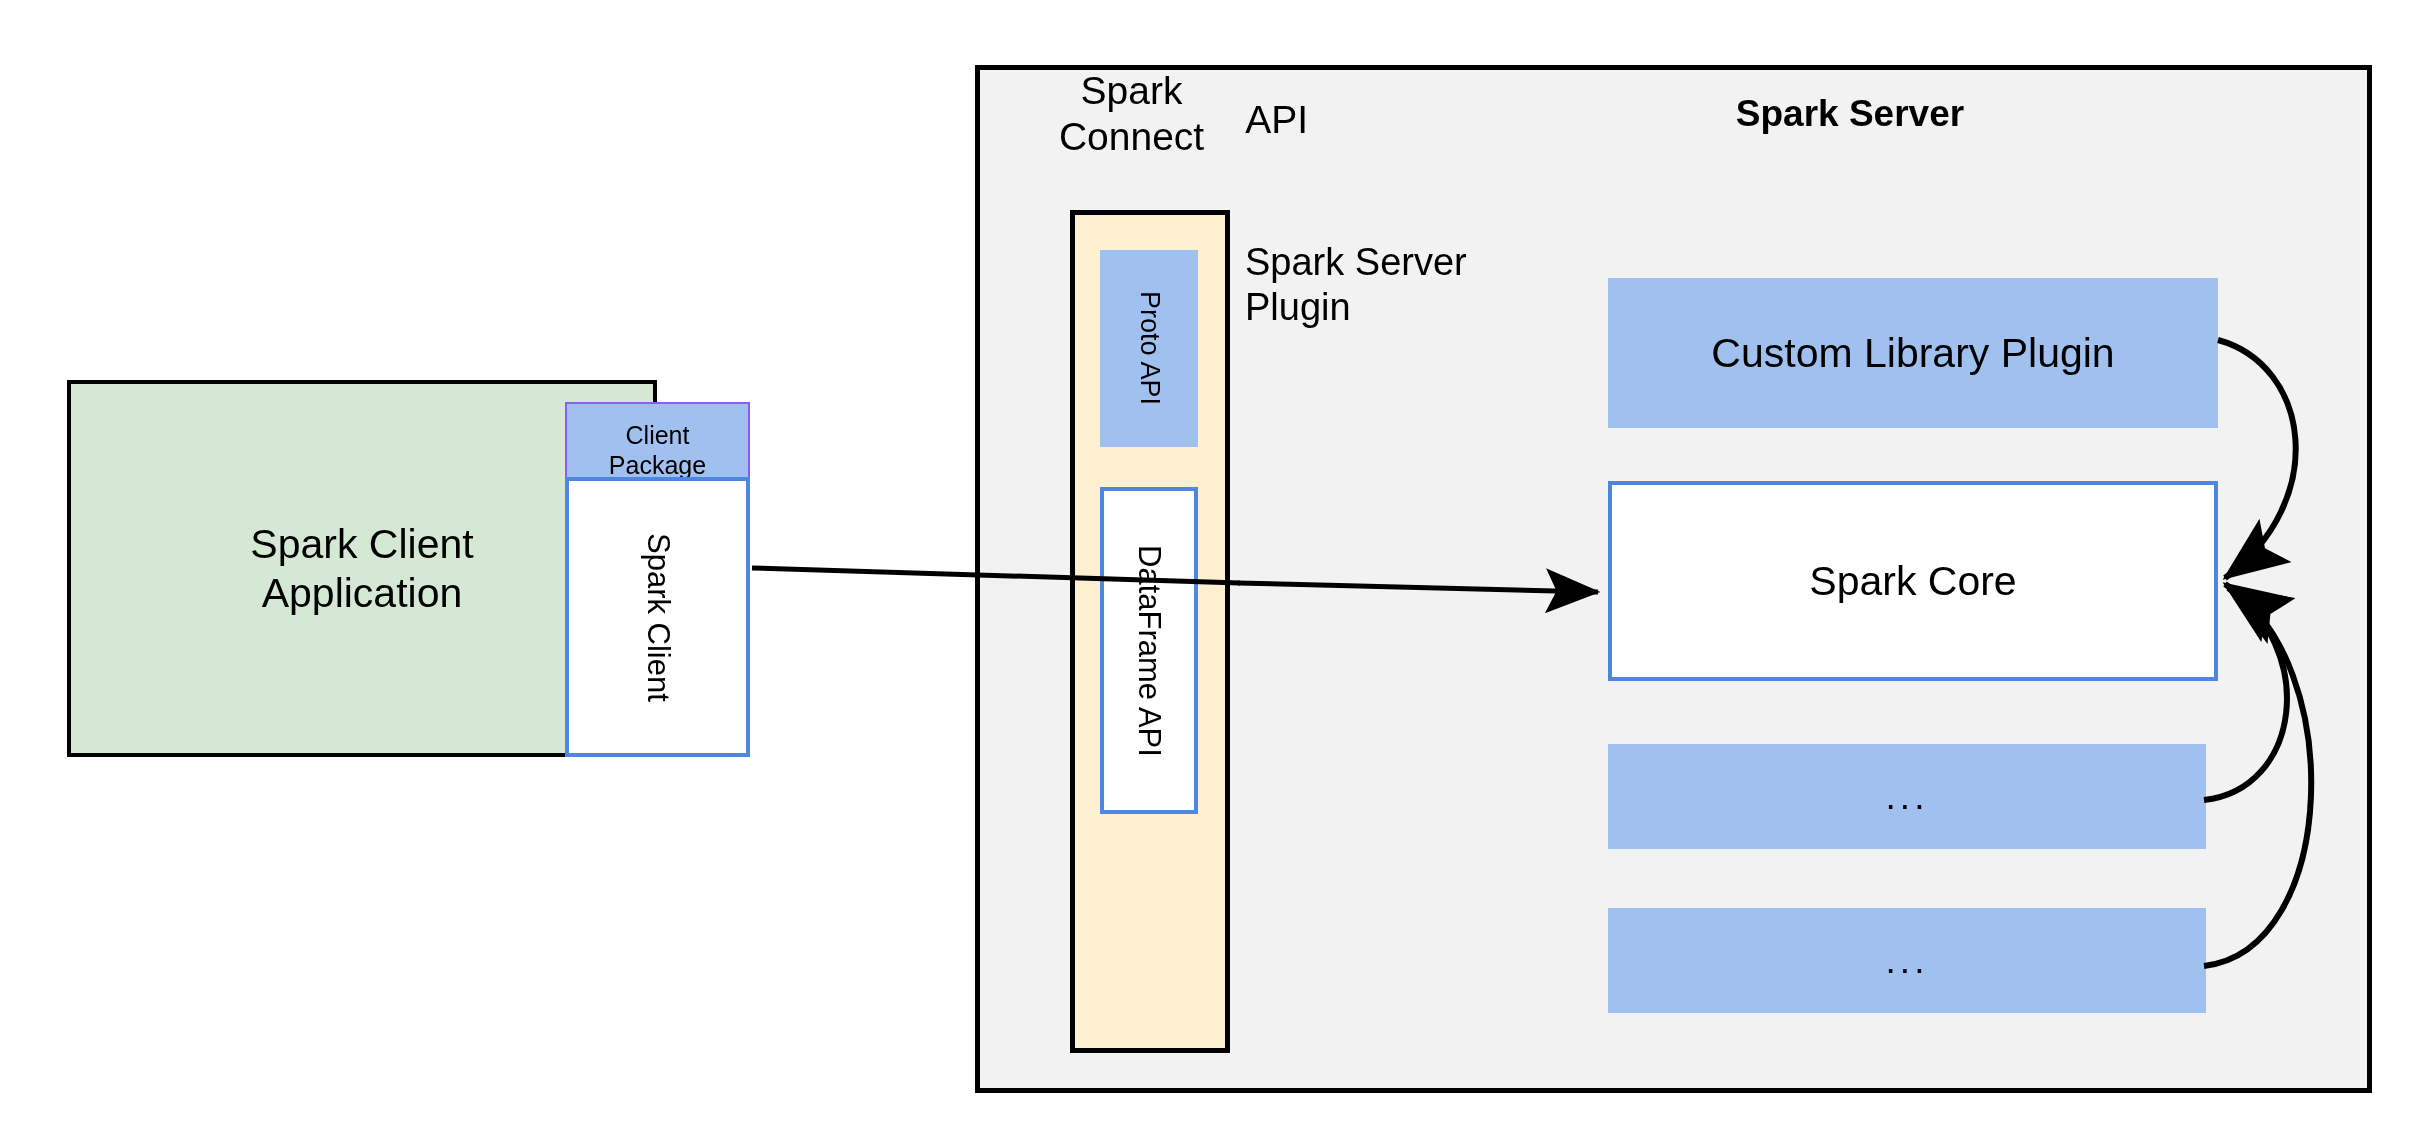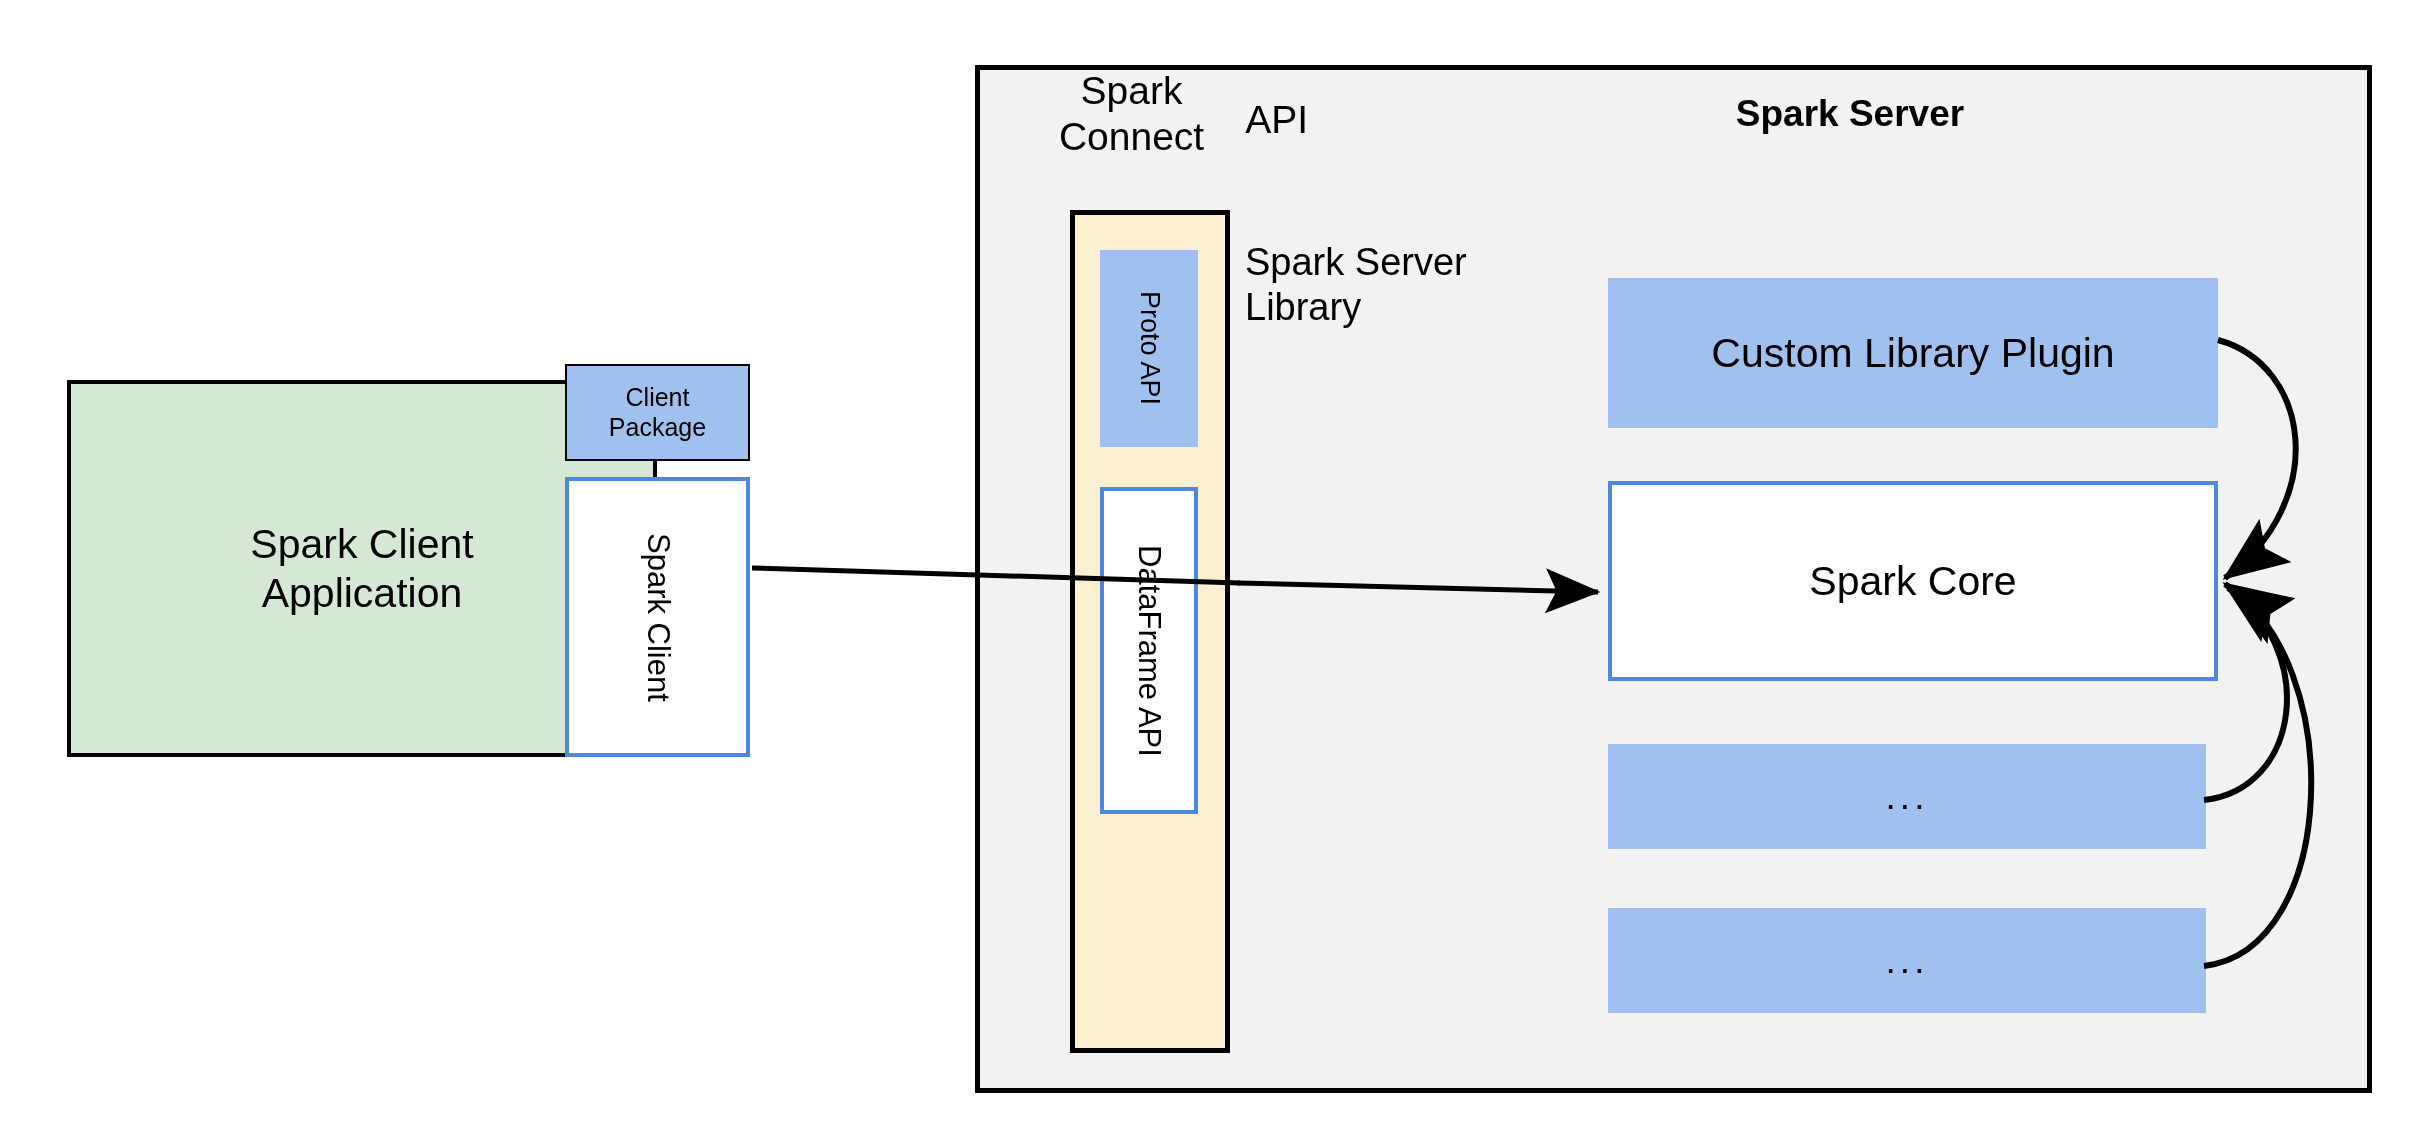--- a/index.html
+++ b/index.html
@@ -27,23 +27,23 @@
   
   #client-app {
     left: 67px; top: 380px; width: 590px; height: 377px;
     background: #d5e8d4;
     border: 4px solid #000000;
     font-size: 41px;
     color: #000000;
   }
 
   #client-package {
-    left: 565px; top: 364px; width: 185px; height: 97px;
-    background: #a0c0f0;
-    border: 2px solid #000000;
+    left: 565px; top: 402px; width: 185px; height: 97px;
+    background: #a0c0f0;
+    border: 2px solid #8b5cf6;
     font-size: 25px;
     color: #000000;
   }
 
   #spark-client {
     left: 565px; top: 477px; width: 185px; height: 280px;
     background: #ffffff;
     border: 4px solid #4d87e0;
     font-size: 31px;
     color: #000000;
@@ -169,21 +169,21 @@
   <div class="box center" id="proto-api">
     <span class="vlabel">Proto API</span>
   </div>
 
   <div class="box center" id="dataframe-api">
     <span class="vlabel">DataFrame API</span>
   </div>
 
   <div class="box center" id="spark-server-library-label">
     <span>Spark Server</span>
-    <span>Library</span>
+    <span>Plugin</span>
   </div>
 
   <div class="box center" id="custom-library-plugin">Custom Library Plugin</div>
   <div class="box center" id="spark-core">Spark Core</div>
   <div class="box center" id="ellipsis-box-1">...</div>
   <div class="box center" id="ellipsis-box-2">...</div>
 
   <div class="box center" id="client-app">
     <div>
       <div>Spark Client</div>

